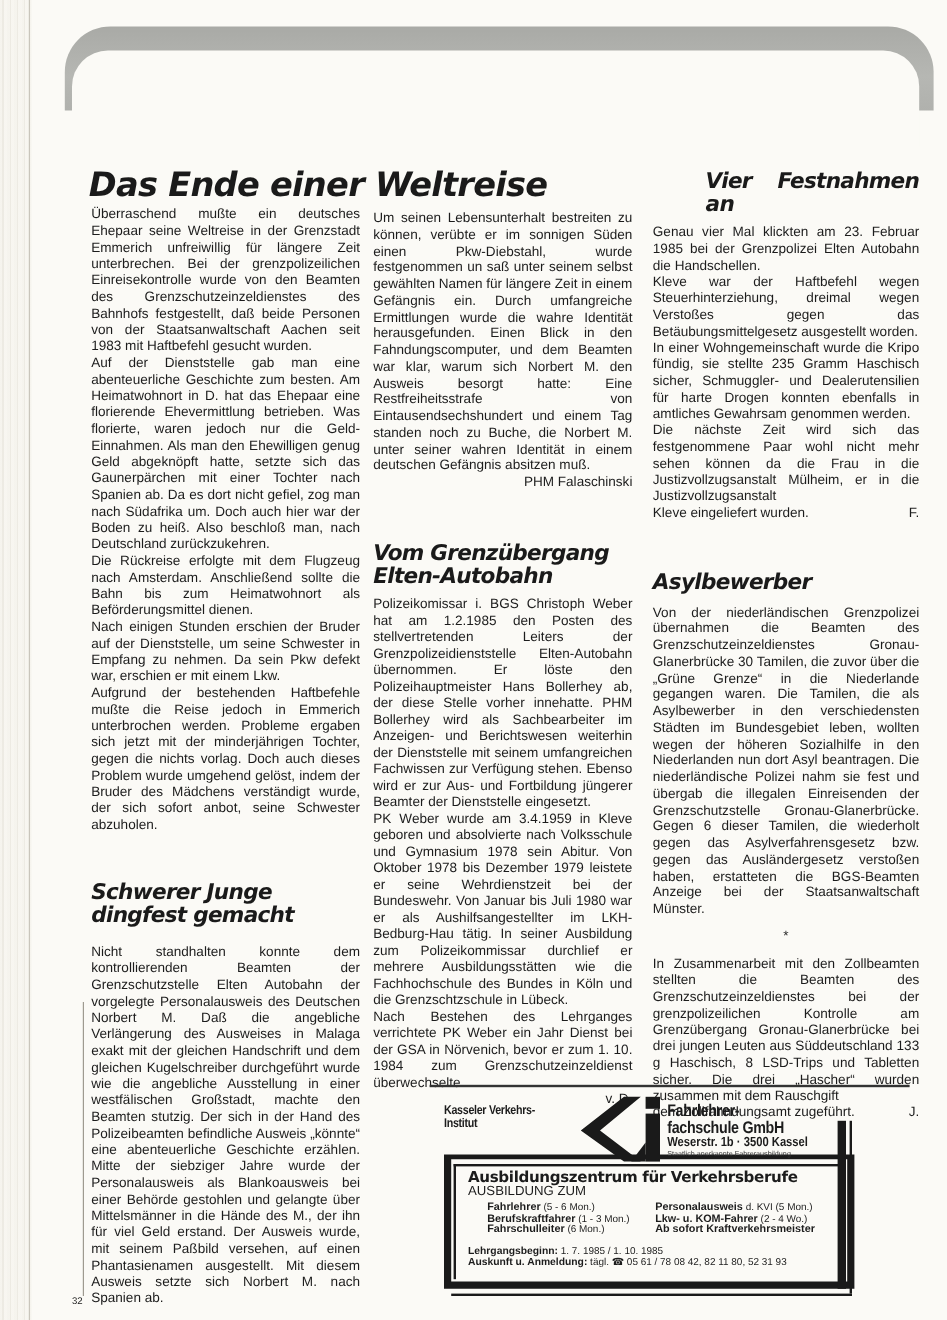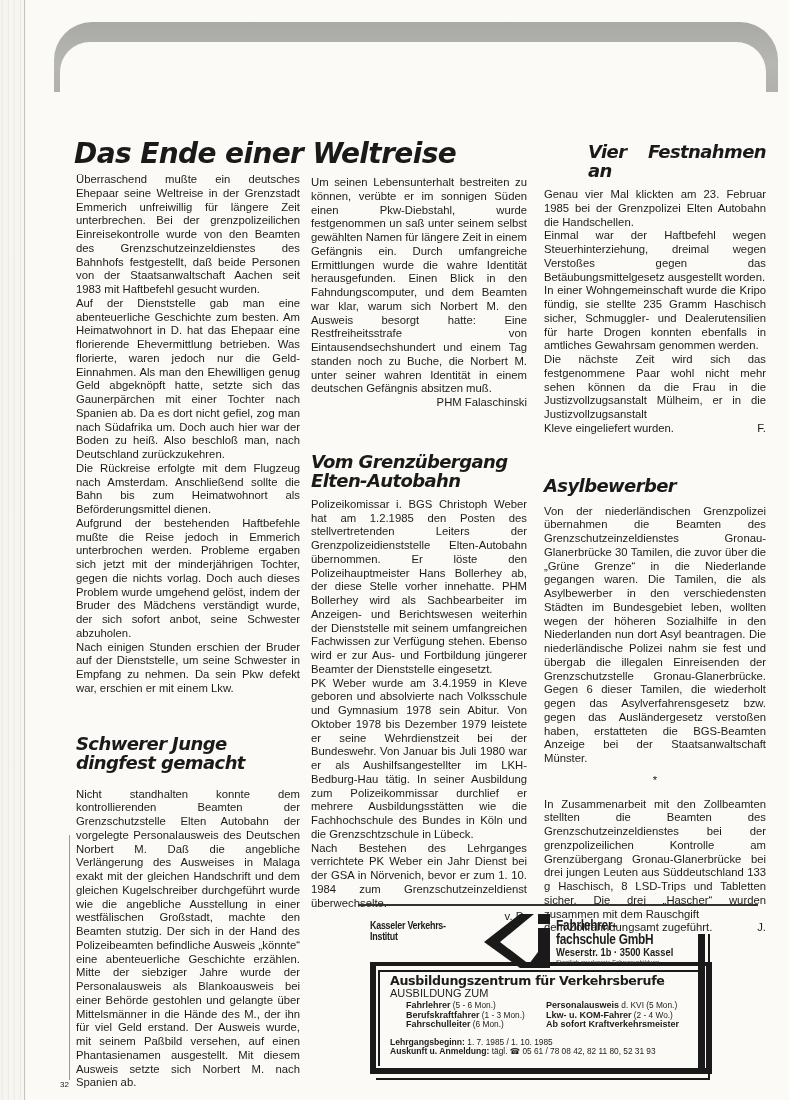--- a/index.html
+++ b/index.html
@@ -79,22 +79,22 @@
 <div class="header-band"></div>
 <div class="header-inner"></div>
 
 <h2 class="headline h-big">Das Ende einer Weltreise</h2>
 
 <div class="col col1">
   <div>
     <p>Überraschend mußte ein deutsches Ehepaar seine Weltreise in der Grenzstadt Emmerich unfreiwillig für längere Zeit unterbrechen. Bei der grenzpolizeilichen Einreisekontrolle wurde von den Beamten des Grenzschutzeinzeldienstes des Bahnhofs festgestellt, daß beide Personen von der Staatsanwaltschaft Aachen seit 1983 mit Haftbefehl gesucht wurden.</p>
     <p>Auf der Dienststelle gab man eine abenteuerliche Geschichte zum besten. Am Heimatwohnort in D. hat das Ehepaar eine florierende Ehevermittlung betrieben. Was florierte, waren jedoch nur die Geld-Einnahmen. Als man den Ehewilligen genug Geld abgeknöpft hatte, setzte sich das Gaunerpärchen mit einer Tochter nach Spanien ab. Da es dort nicht gefiel, zog man nach Südafrika um. Doch auch hier war der Boden zu heiß. Also beschloß man, nach Deutschland zurückzukehren.</p>
     <p>Die Rückreise erfolgte mit dem Flugzeug nach Amsterdam. Anschließend sollte die Bahn bis zum Heimatwohnort als Beförderungsmittel dienen.</p>
+    <p>Nach einigen Stunden erschien der Bruder auf der Dienststelle, um seine Schwester in Empfang zu nehmen. Da sein Pkw defekt war, erschien er mit einem Lkw.</p>
     <p>Aufgrund der bestehenden Haftbefehle mußte die Reise jedoch in Emmerich unterbrochen werden. Probleme ergaben sich jetzt mit der minderjährigen Tochter, gegen die nichts vorlag. Doch auch dieses Problem wurde umgehend gelöst, indem der Bruder des Mädchens verständigt wurde, der sich sofort anbot, seine Schwester abzuholen.</p>
-    <p>Nach einigen Stunden erschien der Bruder auf der Dienststelle, um seine Schwester in Empfang zu nehmen. Da sein Pkw defekt war, erschien er mit einem Lkw.</p>
   </div>
   <div class="spacer-lg"></div>
   <div>
     <h2 class="headline h-mid">
       <span>Schwerer Junge</span><br>
       <span>dingfest gemacht</span>
     </h2>
     <div style="height:16px"></div>
     <p>Nicht standhalten konnte dem kontrollierenden Beamten der Grenzschutzstelle Elten Autobahn der vorgelegte Personalausweis des Deutschen Norbert M. Daß die angebliche Verlängerung des Ausweises in Malaga exakt mit der gleichen Handschrift und dem gleichen Kugelschreiber durchgeführt wurde wie die angebliche Ausstellung in einer westfälischen Großstadt, machte den Beamten stutzig. Der sich in der Hand des Polizeibeamten befindliche Ausweis „könnte“ eine abenteuerliche Geschichte erzählen. Mitte der siebziger Jahre wurde der Personalausweis als Blankoausweis bei einer Behörde gestohlen und gelangte über Mittelsmänner in die Hände des M., der ihn für viel Geld erstand. Der Ausweis wurde, mit seinem Paßbild versehen, auf einen Phantasienamen ausgestellt. Mit diesem Ausweis setzte sich Norbert M. nach Spanien ab.</p>
   </div>
@@ -119,21 +119,21 @@
     <p class="sign">v. D.</p>
   </div>
 </div>
 
 <div class="col col3">
   <h2 class="headline h-mid" style="position:absolute; top:-46px; left:0;margin-left:44px;">
     <span>Vier Festnahmen an</span><br>
   </h2>
   <div>
     <p>Genau vier Mal klickten am 23. Februar 1985 bei der Grenzpolizei Elten Autobahn die Handschellen.</p>
-    <p>Einmal war der Haftbefehl wegen Steuerhinterziehung, dreimal wegen Verstoßes gegen das Betäubungsmittelgesetz ausgestellt worden.</p>
+    <p>Kleve war der Haftbefehl wegen Steuerhinterziehung, dreimal wegen Verstoßes gegen das Betäubungsmittelgesetz ausgestellt worden.</p>
     <p>In einer Wohngemeinschaft wurde die Kripo fündig, sie stellte 235 Gramm Haschisch sicher, Schmuggler- und Dealerutensilien für harte Drogen konnten ebenfalls in amtliches Gewahrsam genommen werden.</p>
     <p>Die nächste Zeit wird sich das festgenommene Paar wohl nicht mehr sehen können da die Frau in die Justizvollzugsanstalt Mülheim, er in die Justizvollzugsanstalt</p>
     <p class="ruled">
       <span>Kleve eingeliefert wurden.</span>
       <span>F.</span>
     </p>
   </div>
   <div style="height:40px"></div>
   <div>
     <h2 class="headline h-mid">Asylbewerber</h2>

